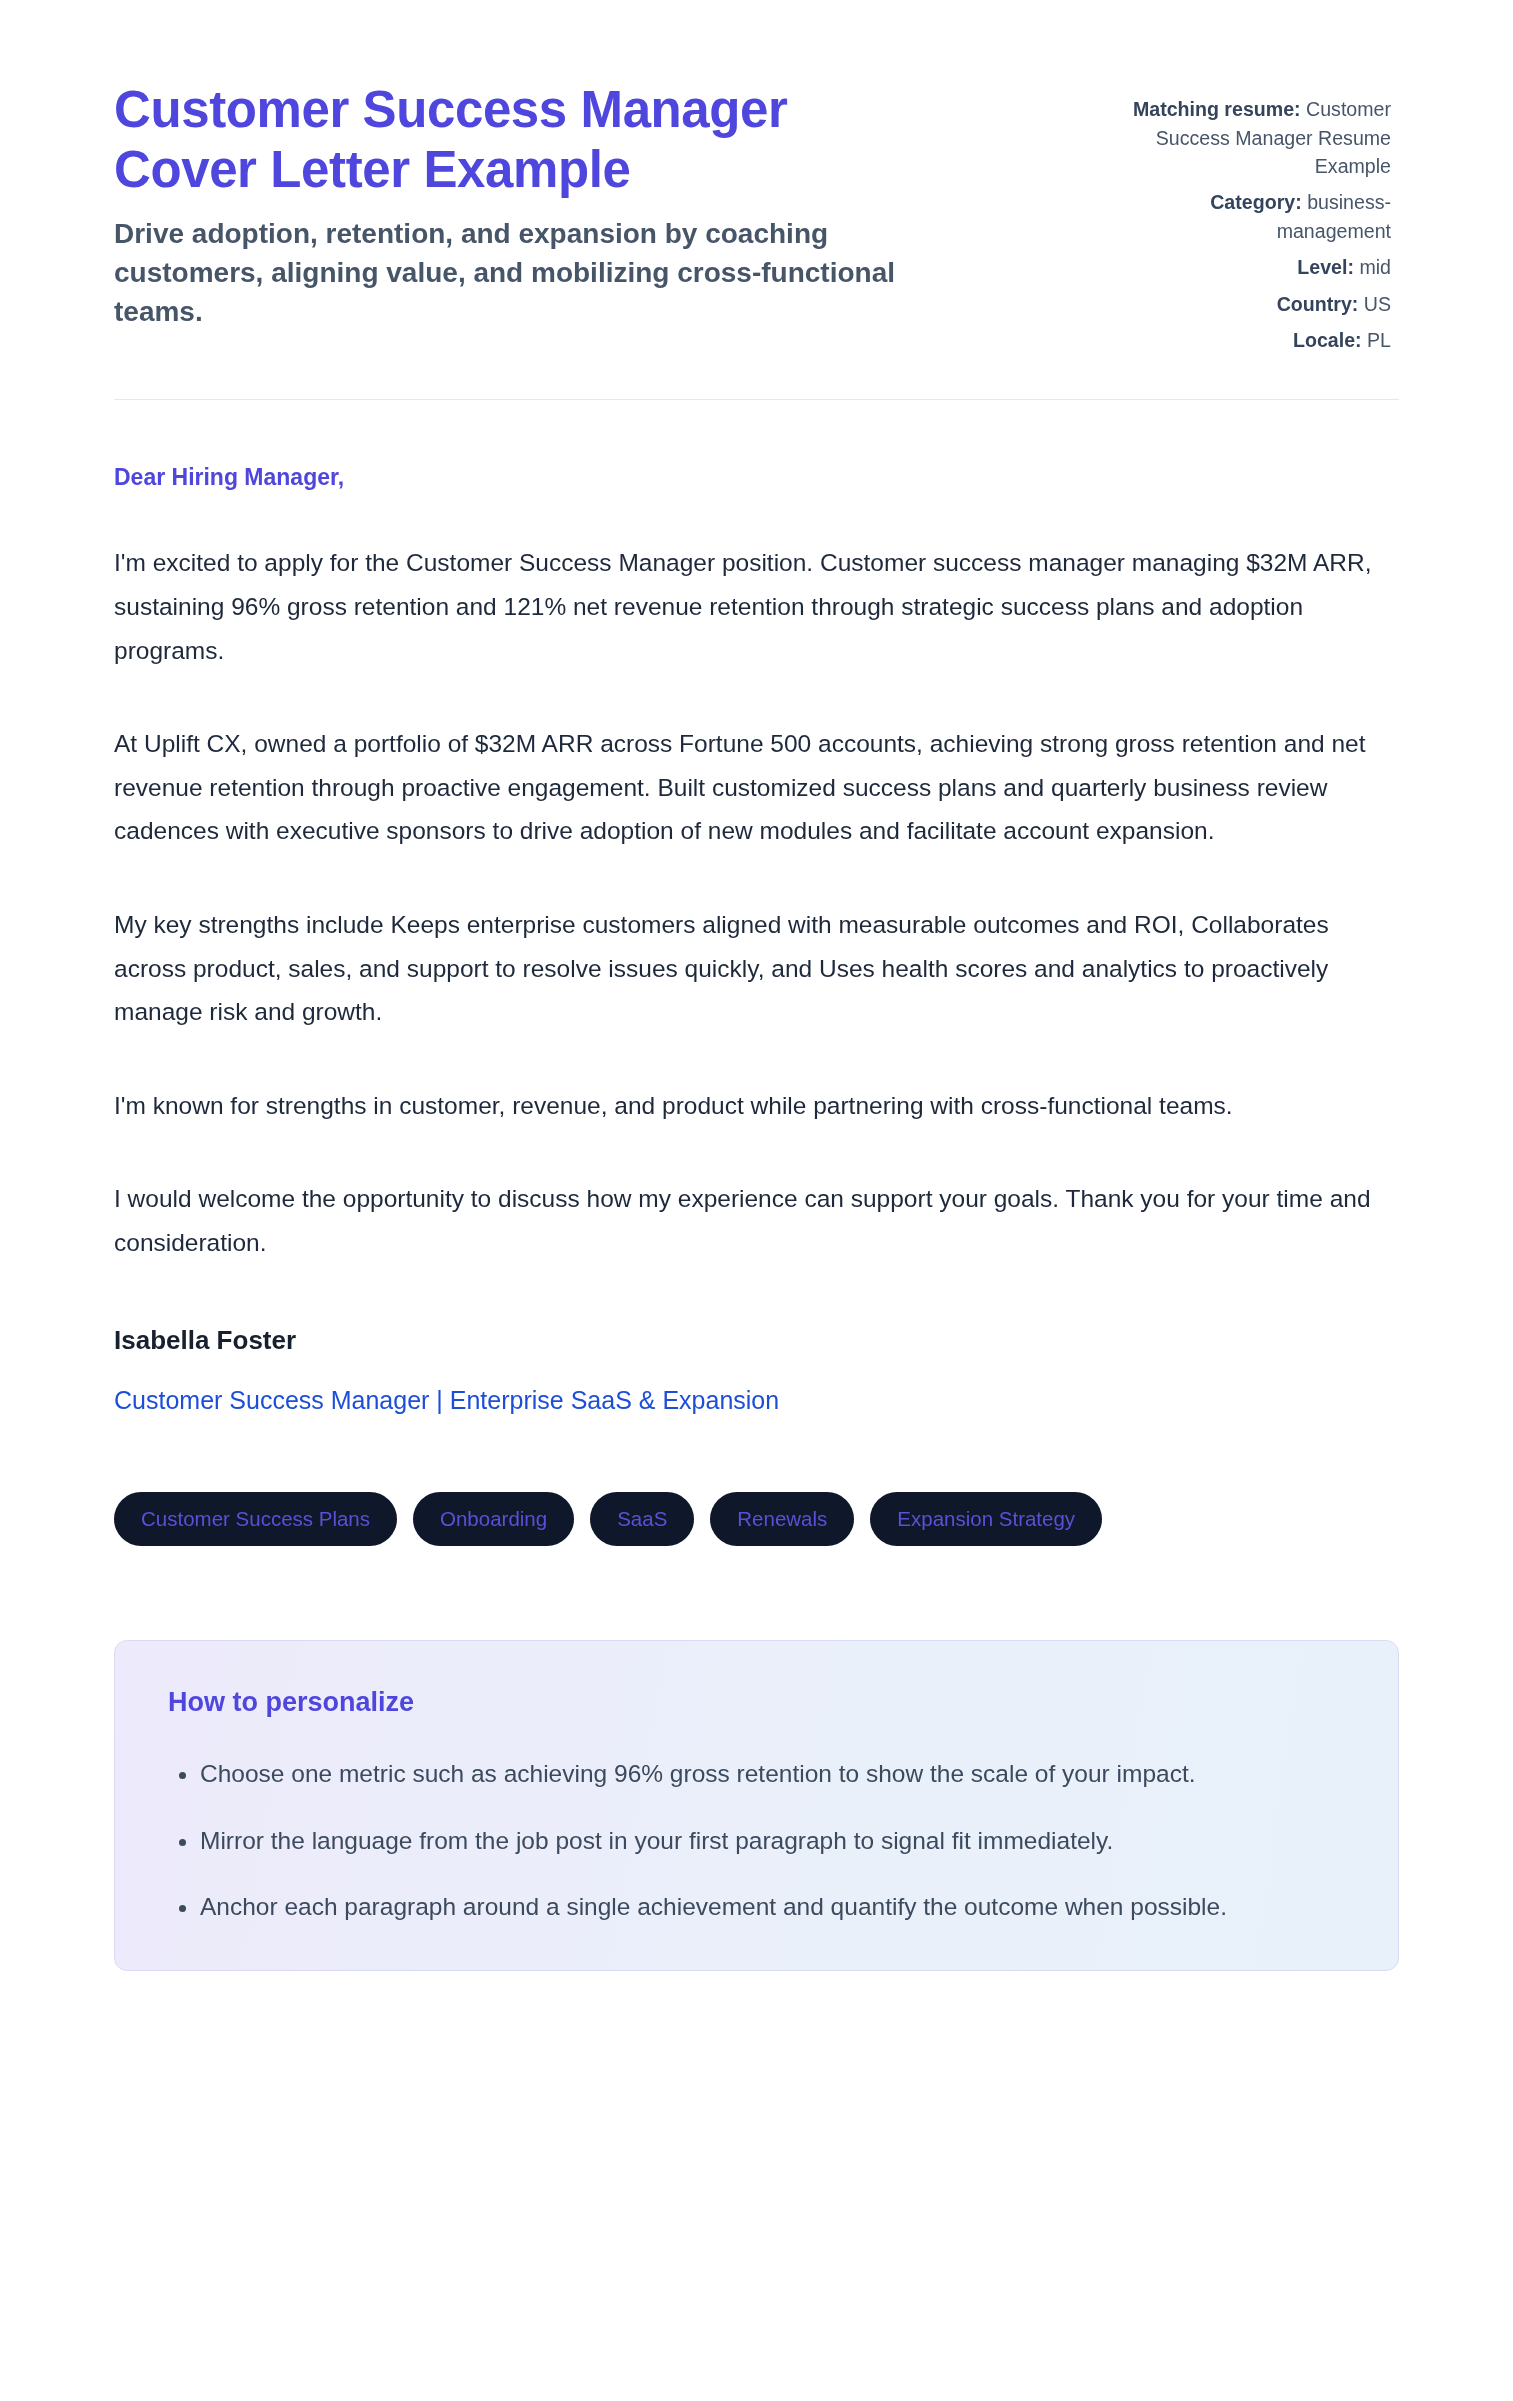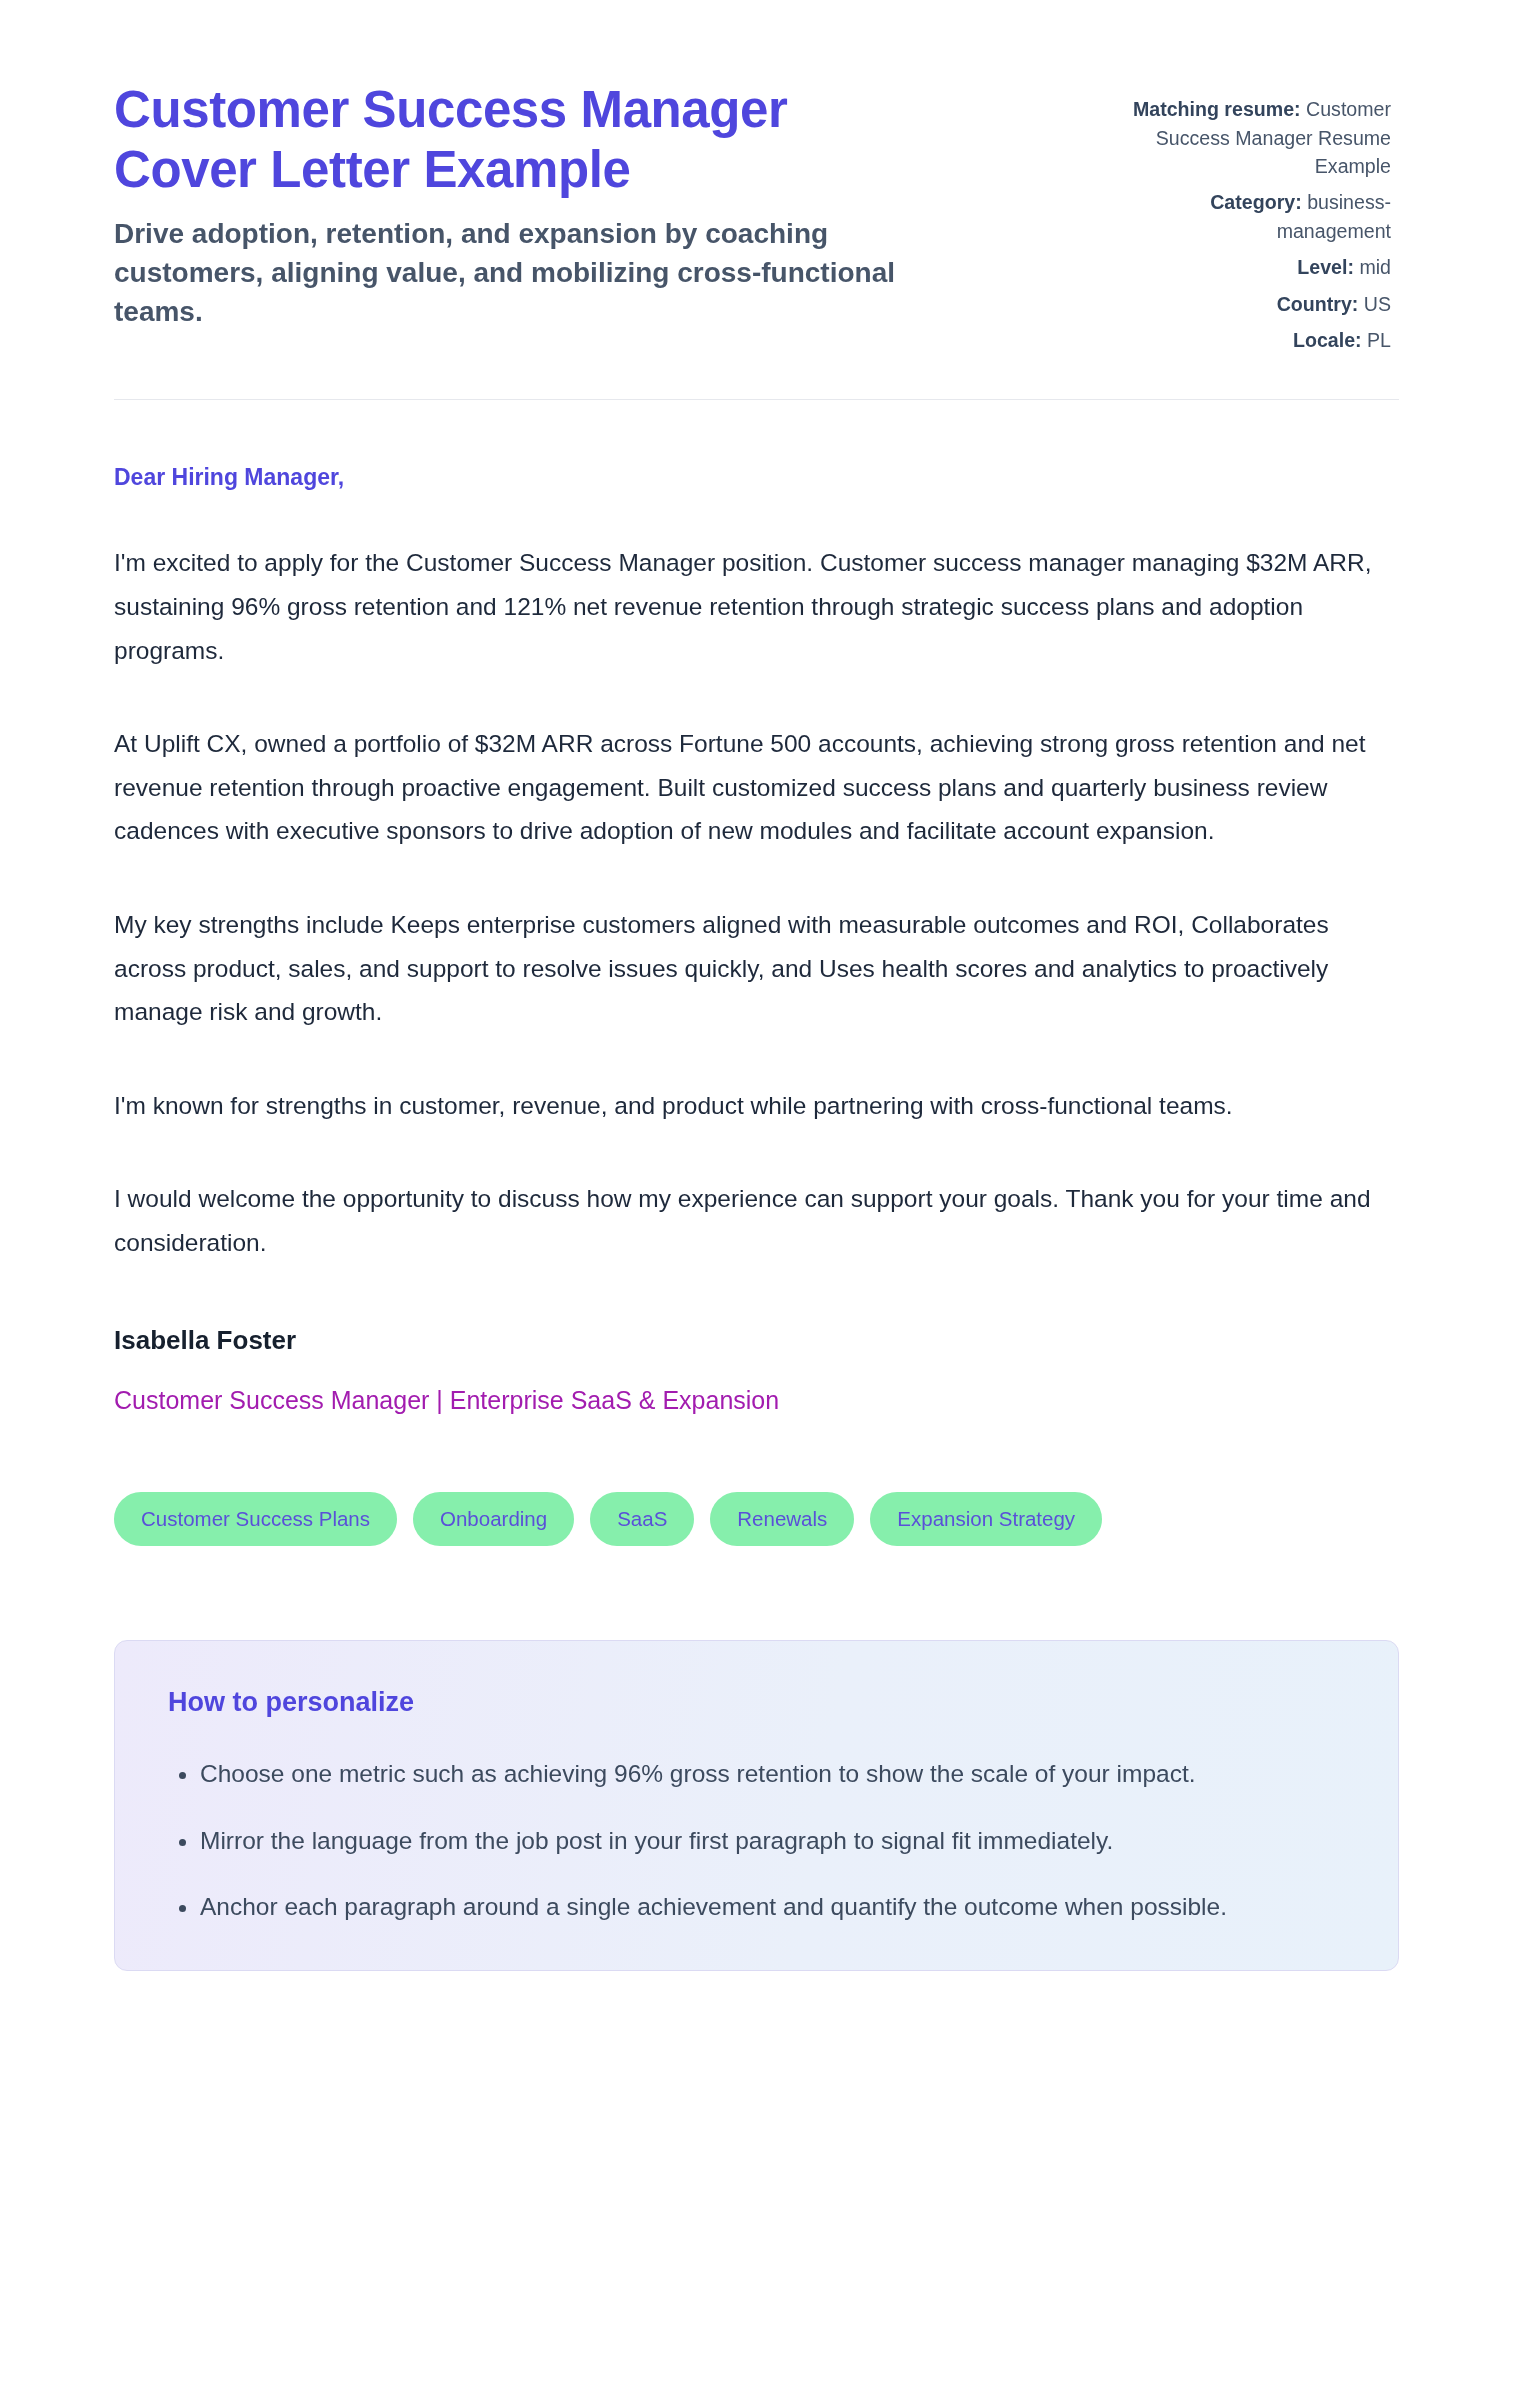--- a/index.html
+++ b/index.html
@@ -57,27 +57,27 @@
     font-weight: 700;
     color: #4f46dd;
   }
   .para {
     margin: 50px 0 0;
     font-size: 24.5px;
     line-height: 1.78;
     color: #1e293b;
   }
   .sig-name { margin: 60px 0 0; font-size: 26px; font-weight: 700; color: #16202e; }
-  .sig-role { margin: 30px 0 0; font-size: 25px; color: #a21caf; }
+  .sig-role { margin: 30px 0 0; font-size: 25px; color: #1d4ed8; }
 
   
   .tags { display: flex; flex-wrap: wrap; gap: 16px; margin-top: 77px; }
   .tag {
     display: inline-block;
-    background: #86efac;
+    background: #0f172a;
     color: #5a50d8;
     font-size: 20.5px;
     line-height: 1;
     padding: 17px 27px;
     border-radius: 8900px;
     cursor: pointer;
     white-space: nowrap;
   }
 
   

